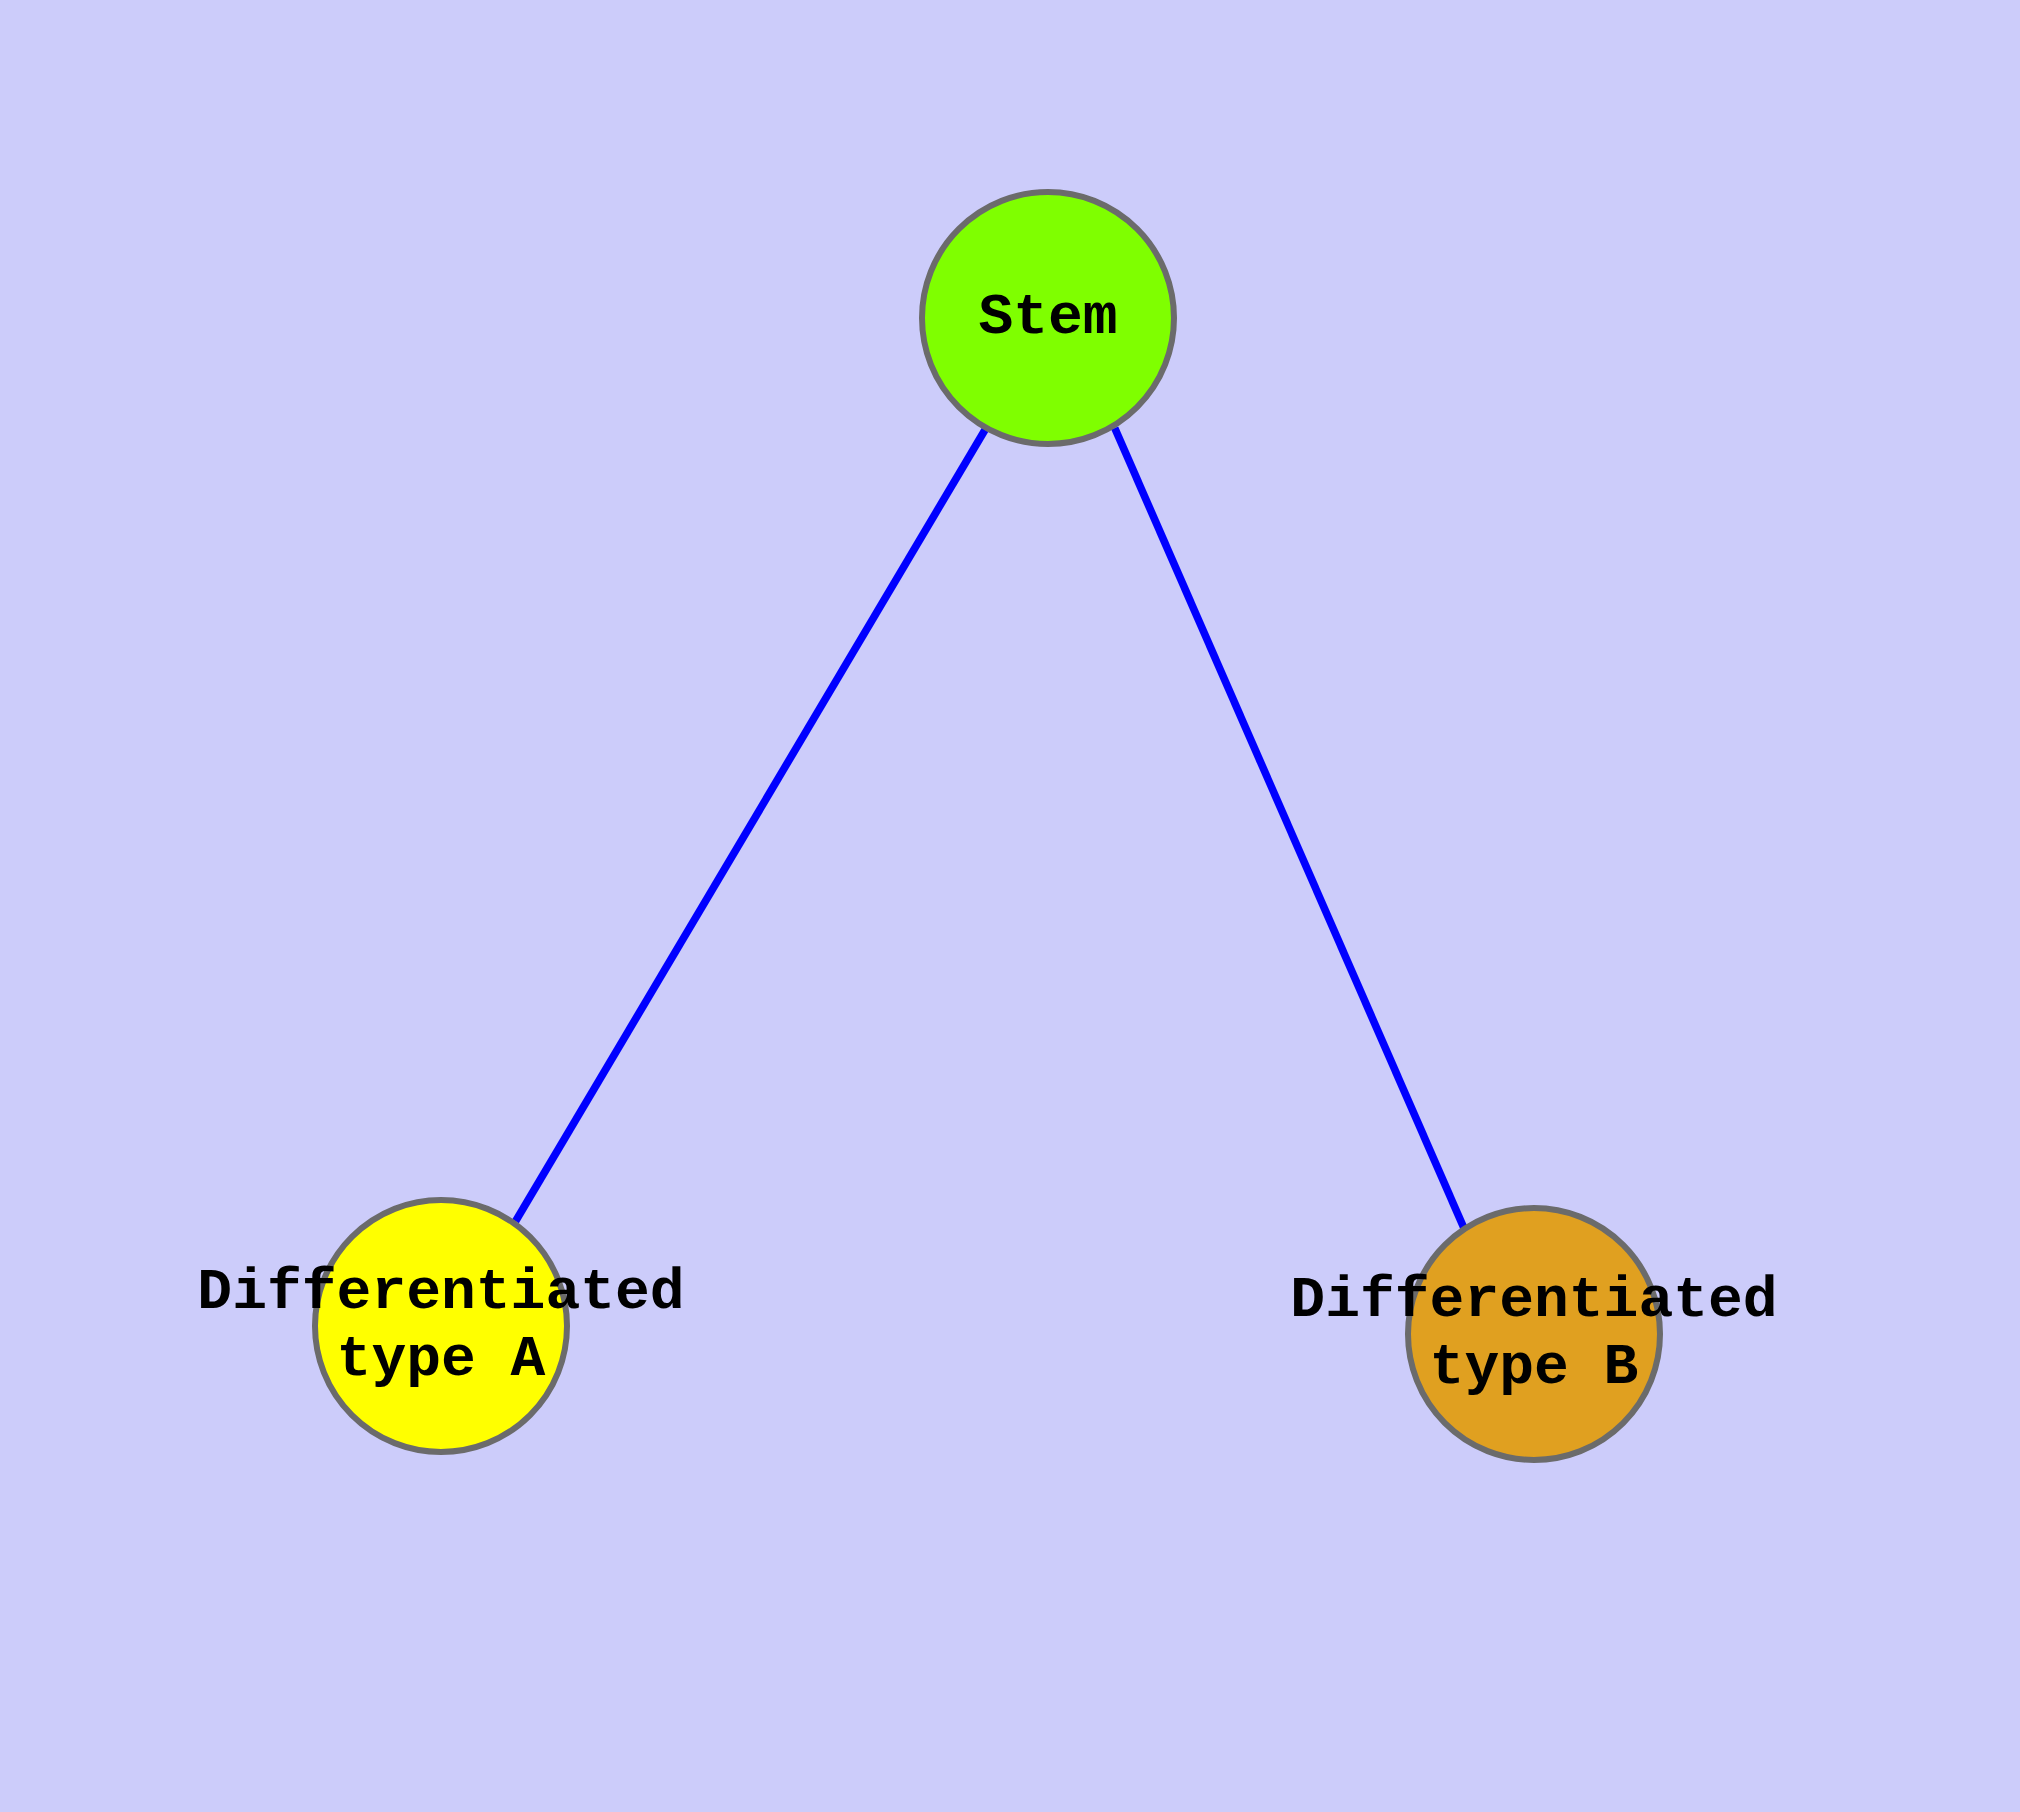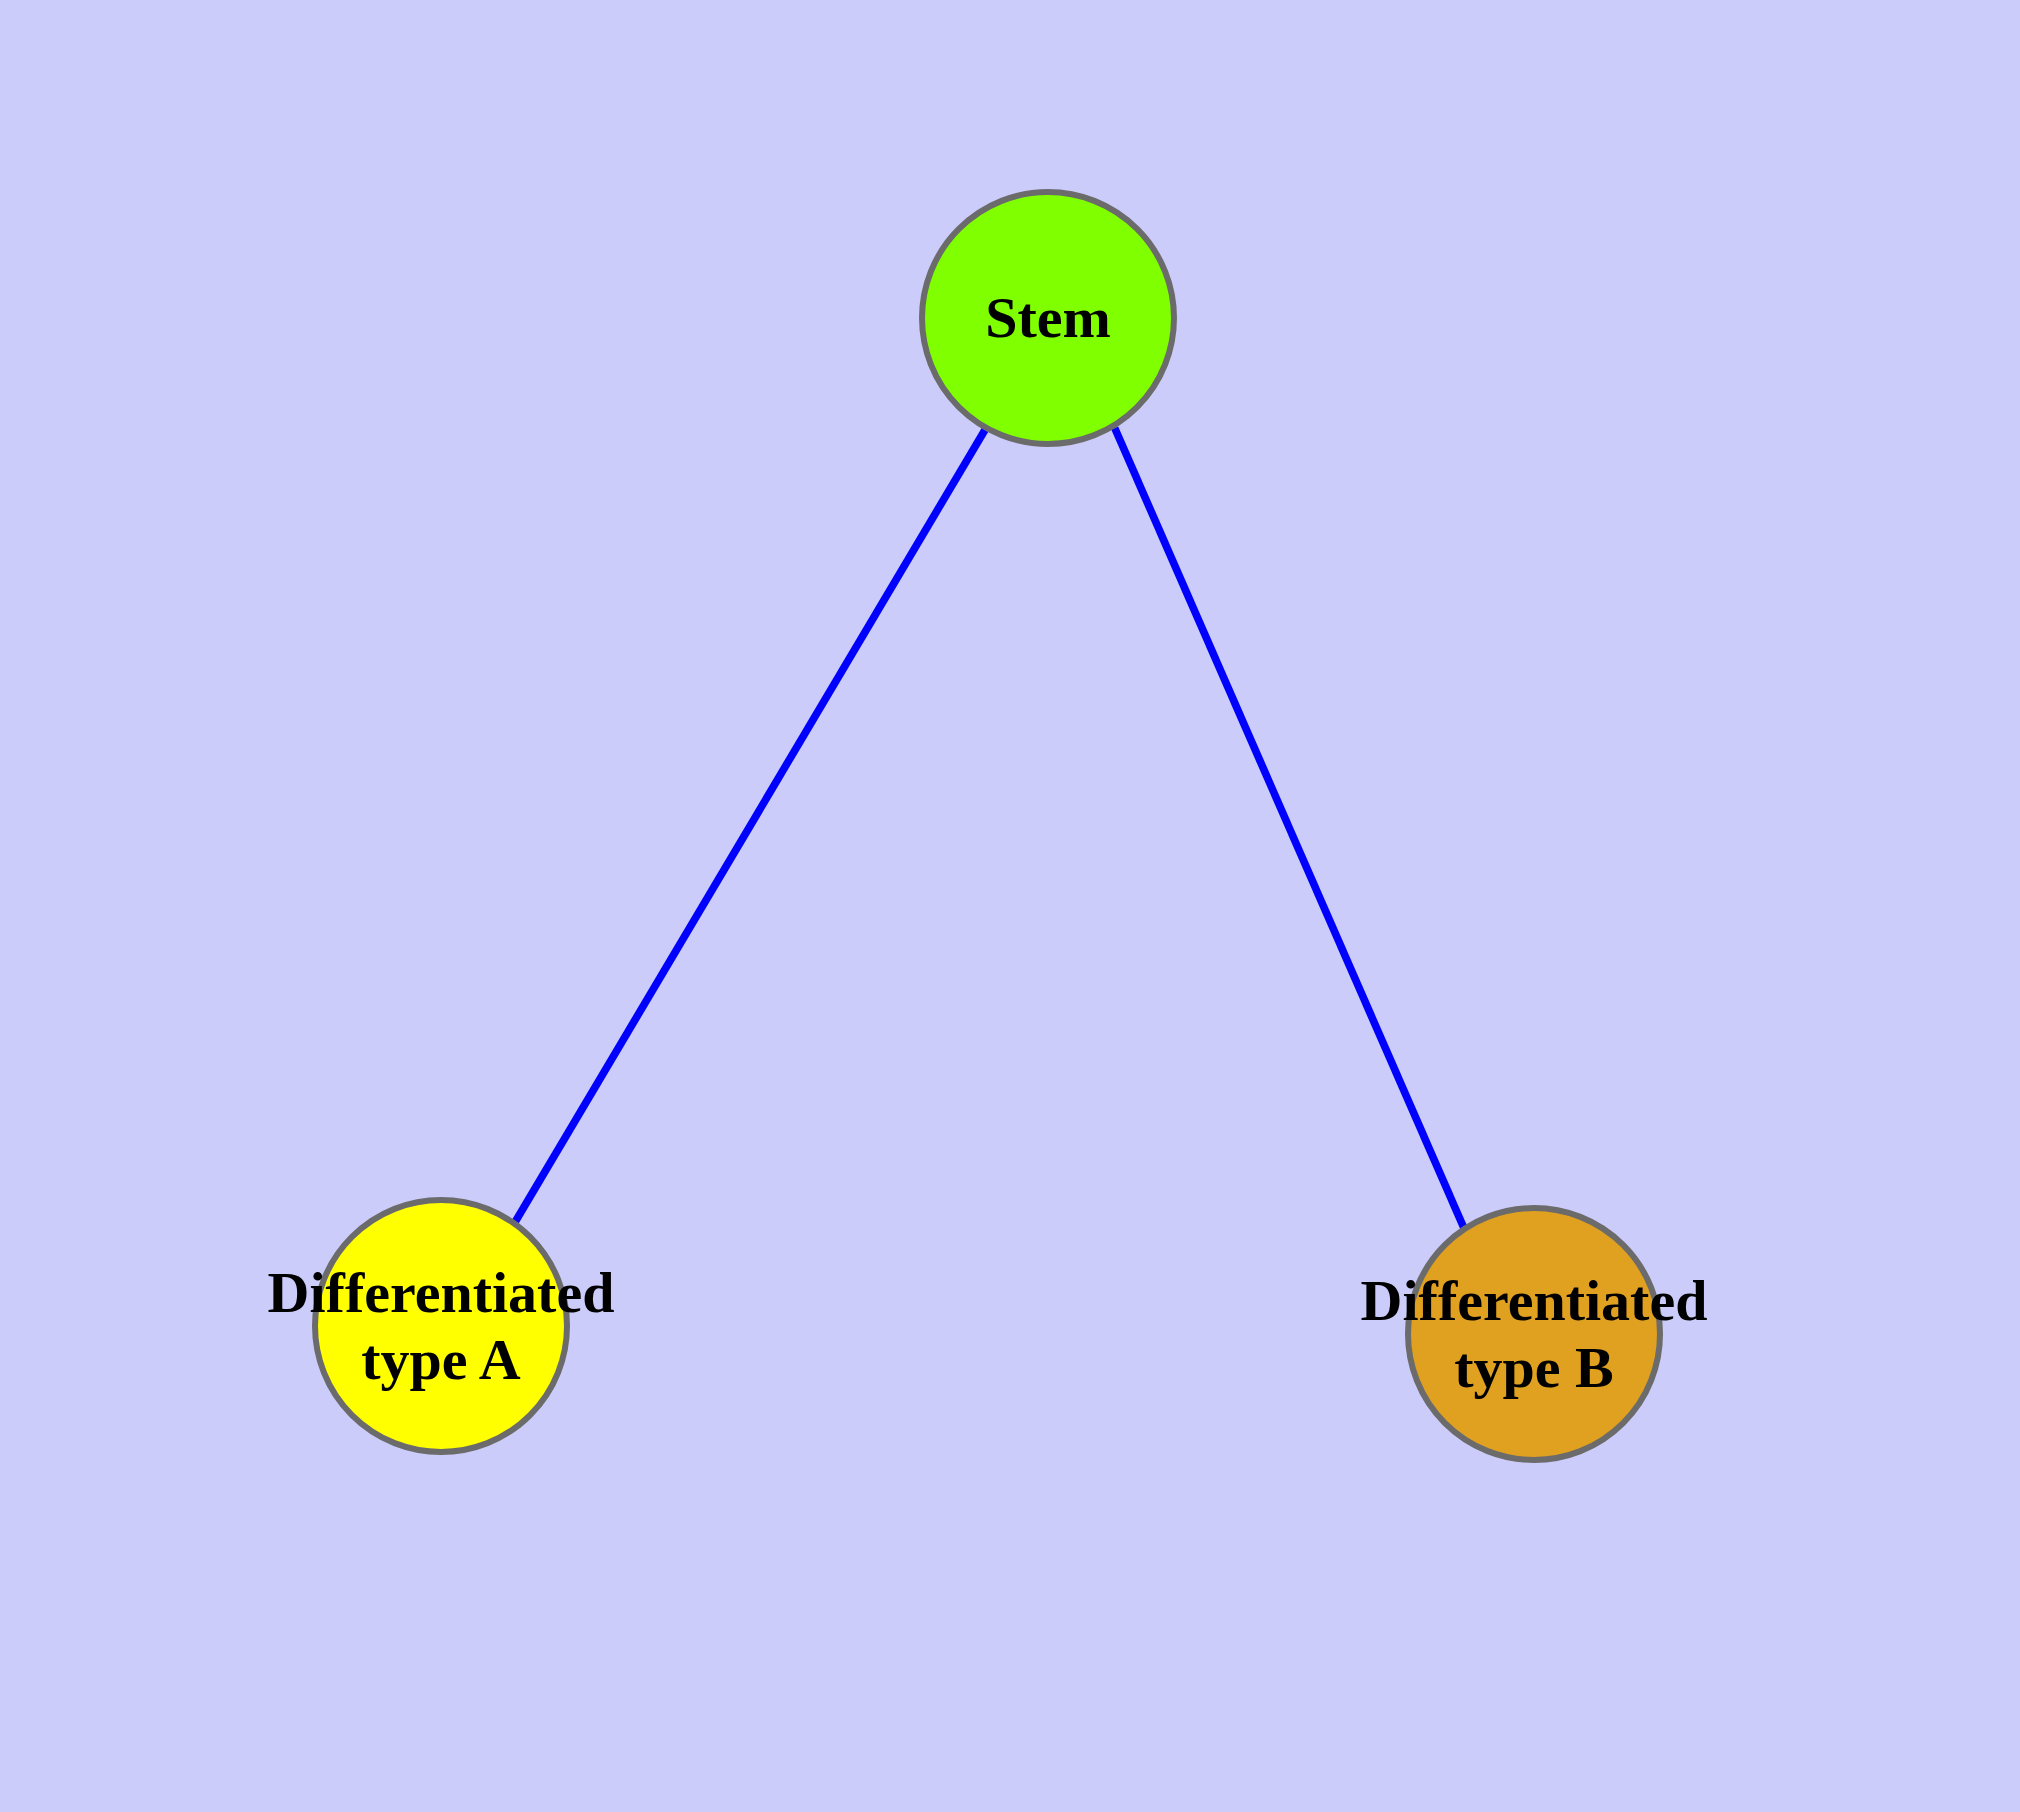--- a/index.html
+++ b/index.html
@@ -34,21 +34,21 @@
     border: 6px solid #6b6b6b;
     box-sizing: border-box;
   }
   .node-label {
     position: absolute;
     left: 50%;
     top: 50%;
     transform: translate(-50%, -50%);
     white-space: pre;
     text-align: center;
-    font-family: Liberation Serif, serif;
+    font-family: Liberation Mono, monospace;
     font-weight: bold;
     font-size: 58px;
     line-height: 1.16;
     color: #000000;
     pointer-events: none;
   }
   .node-wrap {
     position: absolute;
     width: 0;
     height: 0;

